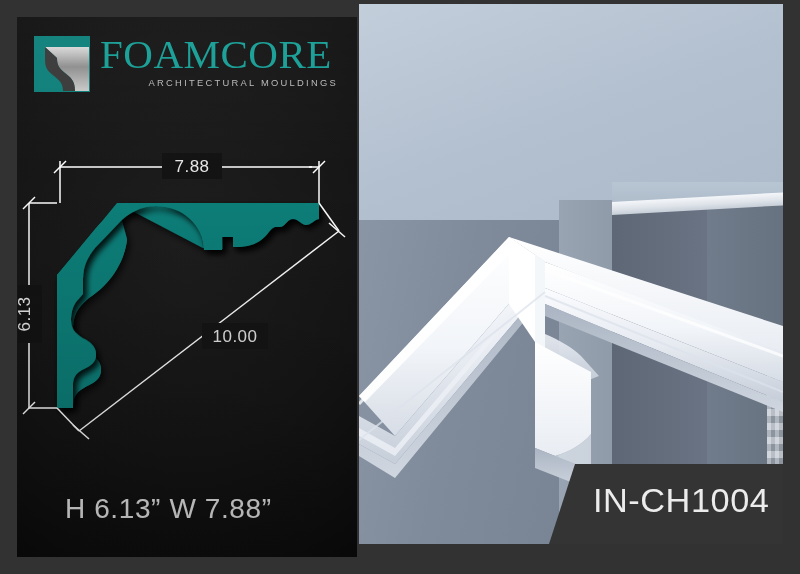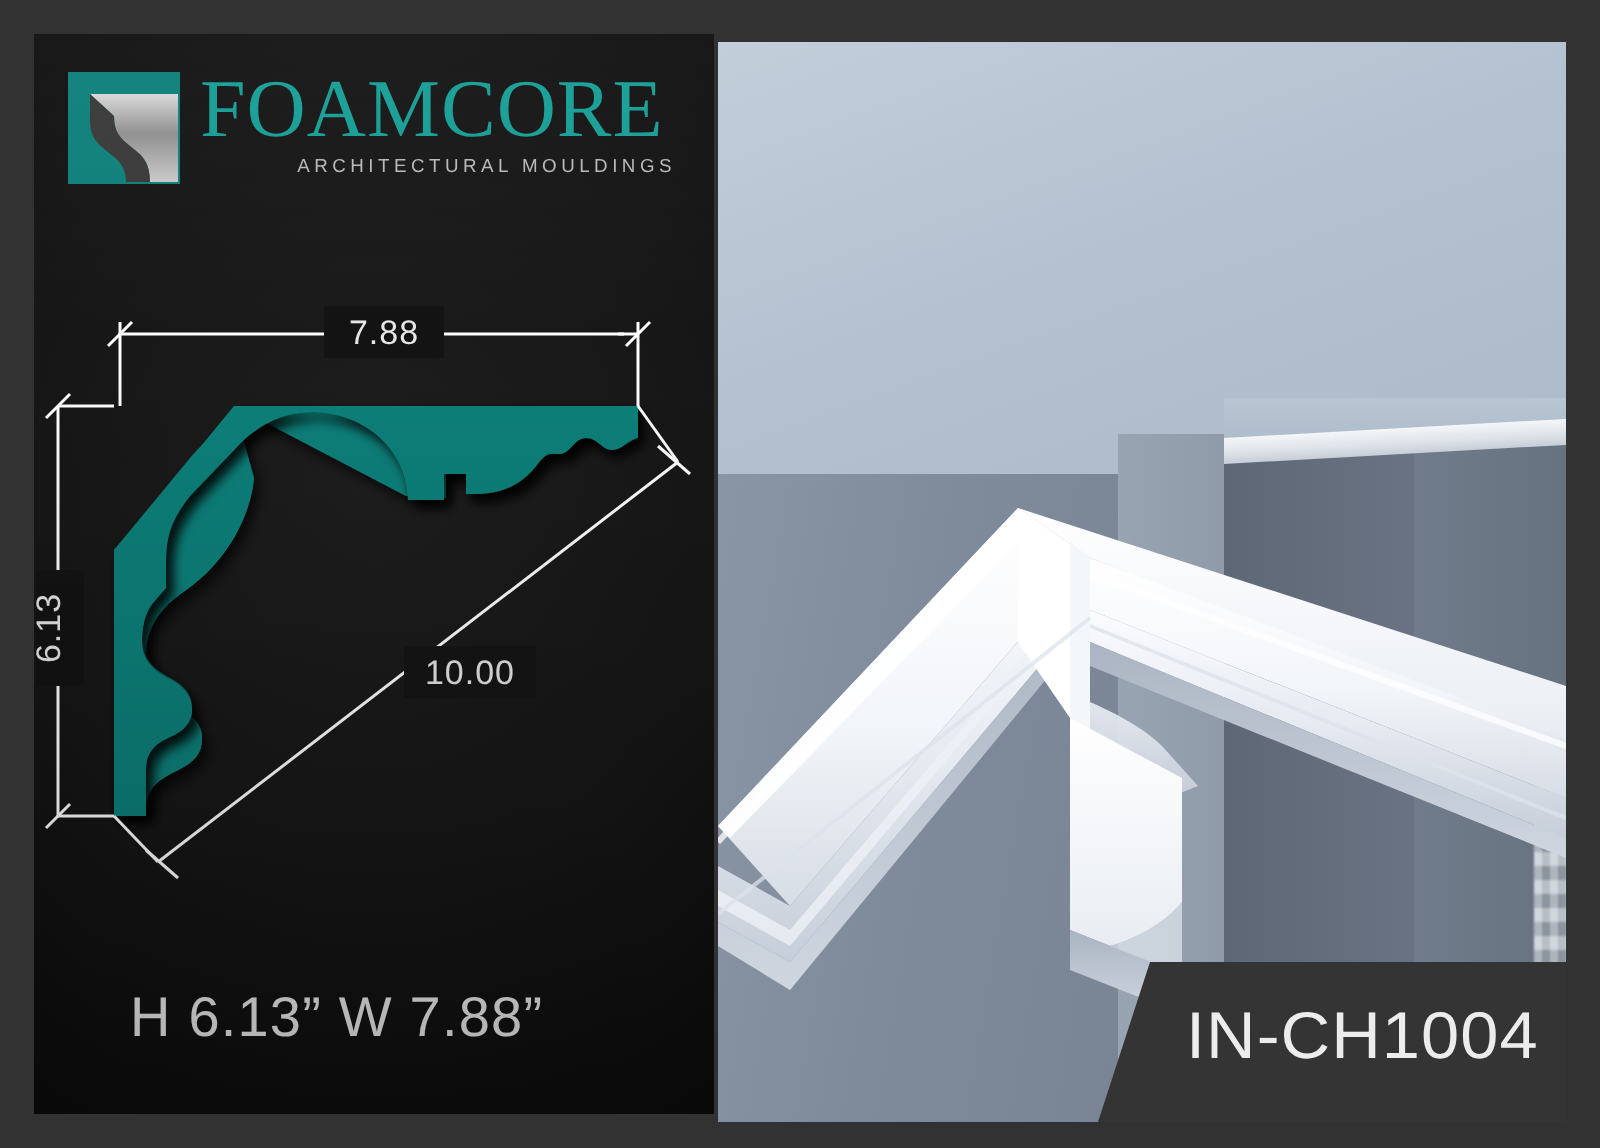--- a/index.html
+++ b/index.html
@@ -52,21 +52,21 @@
     position:absolute;left:0;bottom:0;width:340px;height:96px;
     display:flex;align-items:center;
   }
   #spec-dims{
     color:#e9e9e9;font-size:28px;letter-spacing:.6px;
     padding-left:48px;white-space:nowrap;font-weight:400;
   }
 
   
   #photo-panel{
-    position:absolute;left:359px;top:21px;width:424px;height:540px;
+    position:absolute;left:359px;top:4px;width:424px;height:540px;
     overflow:hidden;background:#fdba74;
   }
   
   .room{position:absolute;inset:0;}
   .ceiling{
     position:absolute;left:0;top:0;width:424px;height:300px;
     background:linear-gradient(160deg,#c3cedb 0%,#b3c0cf 42%,#a9b7c7 100%);
   }
   .backwall{
     position:absolute;left:0;top:0;width:424px;height:540px;

